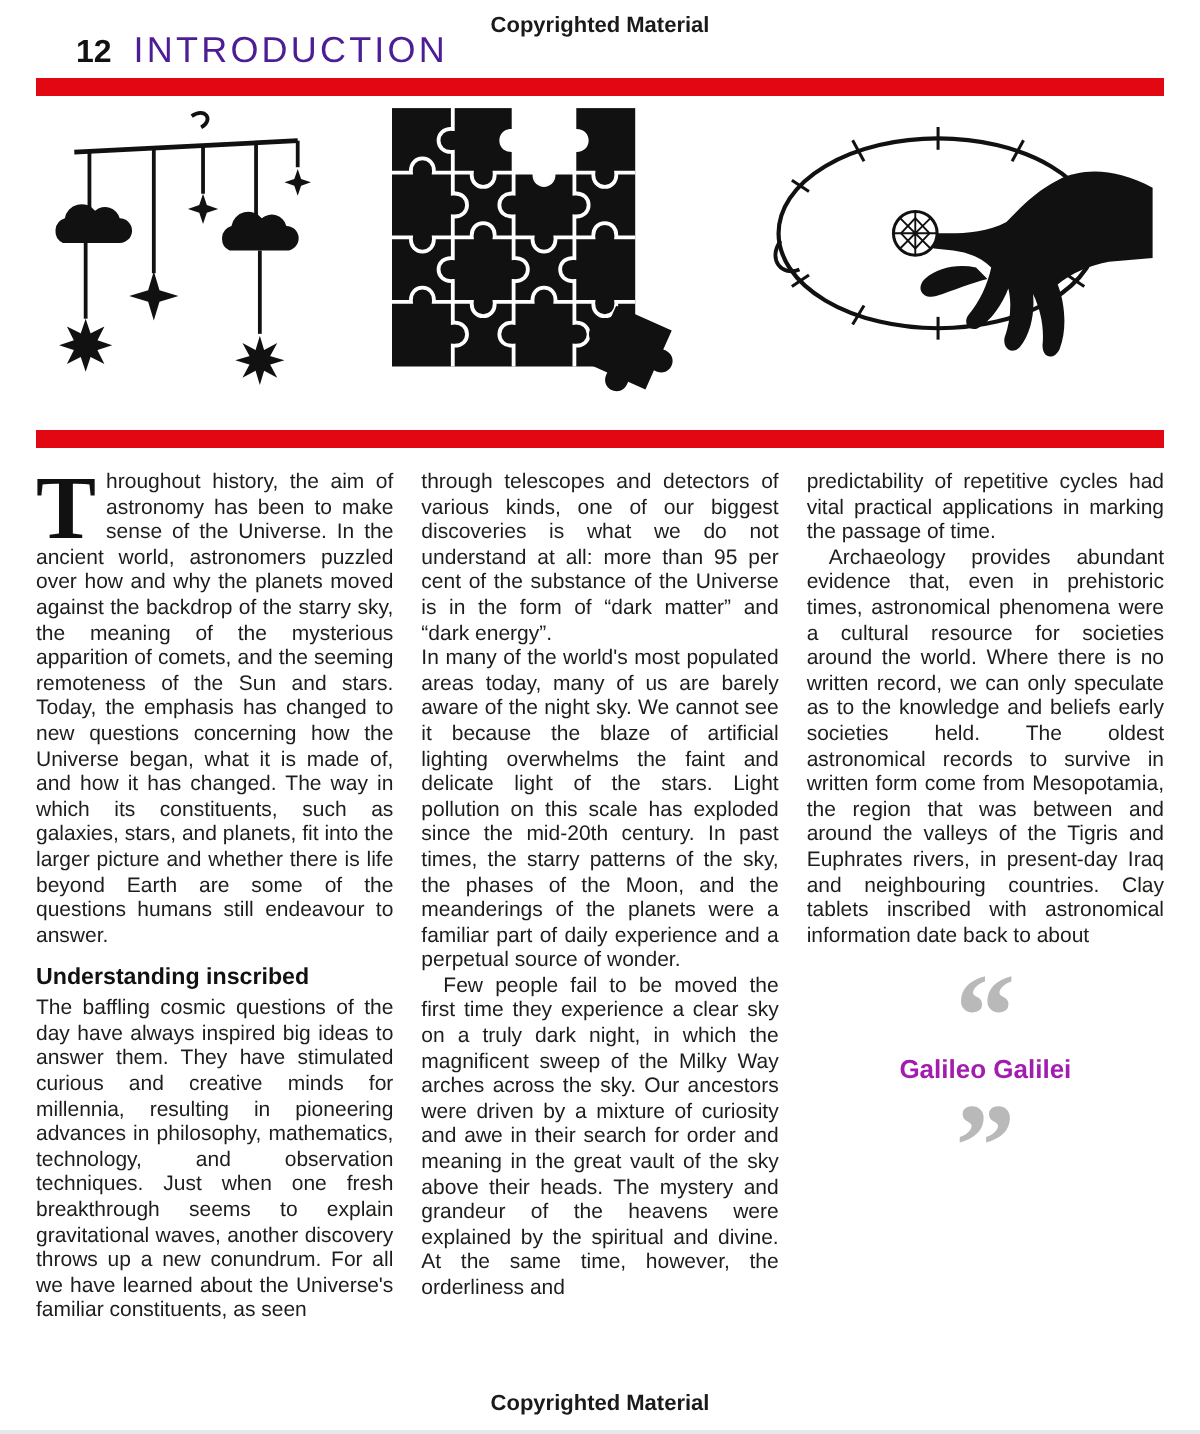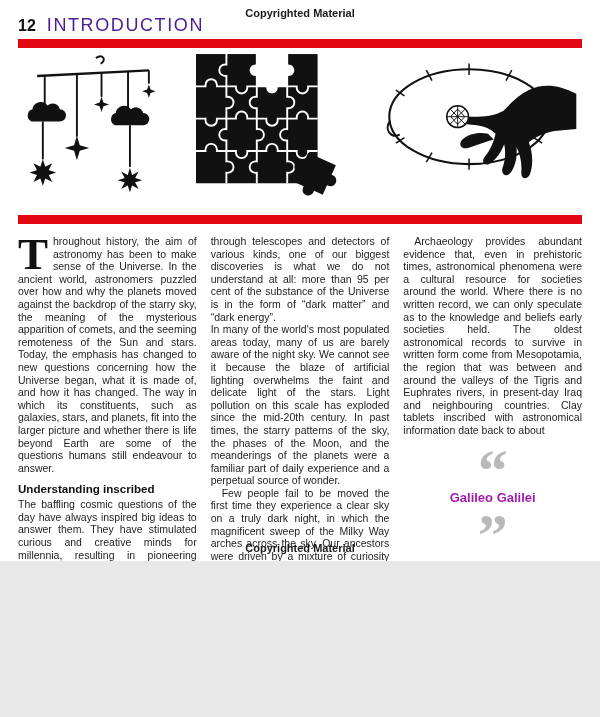--- a/index.html
+++ b/index.html
@@ -1,29 +1,29 @@
 <!DOCTYPE html>
 <html style="--accent-red: #e30613; --header-gray: #9b9b9b; --ink: #111111; --quote-gray: #b9b9b9;"><head>
 <meta charset="utf-8">
 <style>
   html,body { margin:0; padding:0; background:#e8e8e8; }
   .page {
-    position:relative; width:600px; height:561px; margin:0 auto;
+    position:relative; width:600px; height:715px; margin:0 auto;
     background:#ffffff; overflow:hidden;
     font-family:"Liberation Sans", sans-serif; color:#1d1d1b;
   }
   .copyright {
     position:absolute; left:0; right:0; text-align:center;
     font-size:11px; font-weight:bold; color:#1a1a1a;
   }
   .copyright.top { top:7px; }
   .copyright.bottom { bottom:7px; }
 
   .masthead { position:absolute; top:15px; left:18px; display:flex; align-items:baseline; gap:11px; }
-  .folio { font-size:16px; font-weight:bold; color:#111; }
+  .folio { font-size:16px; font-weight:bold; color:#111;margin-left:20px; }
   .section-title { font-size:18px; font-weight:normal; color:#4c1d95; letter-spacing:1.6px; }
 
   .redbar { position:absolute; left:18px; right:18px; height:9px; background:var(--accent-red,#e30613); }
   .redbar.r1 { top:39px; }
   .redbar.r2 { top:215px; }
 
   .illos {
     position:absolute; top:54px; left:22px; right:22px; height:158px;
     display:flex; justify-content:space-between; align-items:flex-start;
   }
@@ -153,20 +153,21 @@
       <p>The baffling cosmic questions of the day have always inspired big ideas to answer them. They have stimulated curious and creative minds for millennia, resulting in pioneering advances in philosophy, mathematics, technology, and observation techniques. Just when one fresh breakthrough seems to explain gravitational waves, another discovery throws up a new conundrum. For all we have learned about the Universe's familiar constituents, as seen</p>
     </div>
 
     <div class="col">
       <p>through telescopes and detectors of various kinds, one of our biggest discoveries is what we do not understand at all: more than 95 per cent of the substance of the Universe is in the form of “dark matter” and “dark energy”.</p>
       <p>In many of the world's most populated areas today, many of us are barely aware of the night sky. We cannot see it because the blaze of artificial lighting overwhelms the faint and delicate light of the stars. Light pollution on this scale has exploded since the mid-20th century. In past times, the starry patterns of the sky, the phases of the Moon, and the meanderings of the planets were a familiar part of daily experience and a perpetual source of wonder.</p>
       <p class="indent">Few people fail to be moved the first time they experience a clear sky on a truly dark night, in which the magnificent sweep of the Milky Way arches across the sky. Our ancestors were driven by a mixture of curiosity and awe in their search for order and meaning in the great vault of the sky above their heads. The mystery and grandeur of the heavens were explained by the spiritual and divine. At the same time, however, the orderliness and</p>
     </div>
 
     <div class="col">
+      <p>predictability of repetitive cycles had vital practical applications in marking the passage of time.</p>
       <p class="indent">Archaeology provides abundant evidence that, even in prehistoric times, astronomical phenomena were a cultural resource for societies around the world. Where there is no written record, we can only speculate as to the knowledge and beliefs early societies held. The oldest astronomical records to survive in written form come from Mesopotamia, the region that was between and around the valleys of the Tigris and Euphrates rivers, in present-day Iraq and neighbouring countries. Clay tablets inscribed with astronomical information date back to about</p>
 
       <div class="quote">
         <span class="qmark open">“</span>
         <div class="qattr">Galileo Galilei</div>
         <span class="qmark close">”</span>
       </div>
     </div>
 
   </div>

